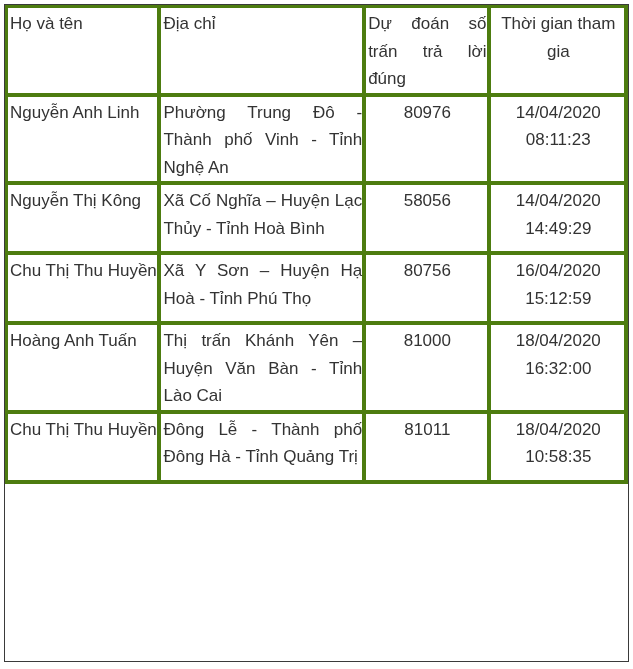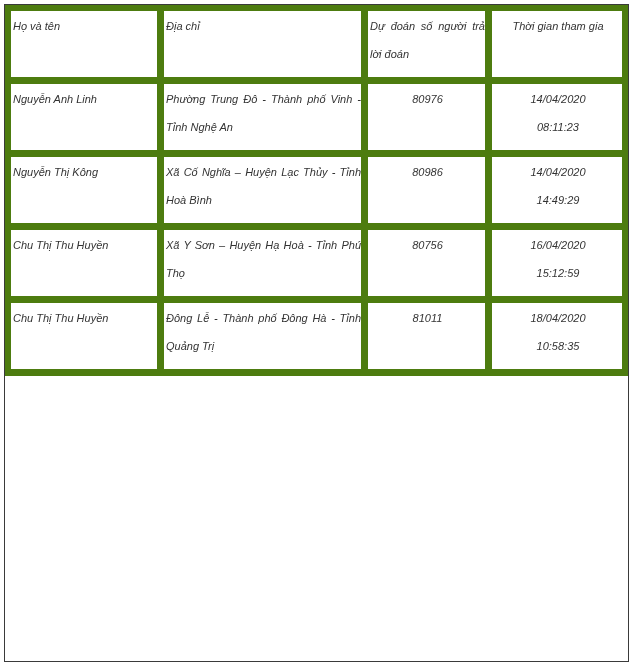--- a/index.html
+++ b/index.html
@@ -4,28 +4,27 @@
 <style>
   html, body { margin: 0; padding: 0; background: #ffffff; }
   body { width: 633px; height: 669px; overflow: hidden; position: relative;
          font-family: "Liberation Sans", "DejaVu Sans", sans-serif; color: #333333; }
   table.results {
     position: absolute; left: 4px; top: 4px;
     border-collapse: collapse; table-layout: fixed;
     width: 624px;
   }
   table.results td {
-    border: 7px solid #4d7c0f;
+    border: 4px solid #4d7c0f;
     vertical-align: top;
     padding: 2px 0 0 2px;
-    font-size: 11px;
+    font-size: 17px;
     line-height: 27.5px;
     text-align: justify;
     overflow: hidden;
-    font-style: italic;
   }
   table.results td.num { text-align: center; }
   table.results td span { display: block; }
   .c1 { width: 153px; }
   .c2 { width: 204px; }
   .c3 { width: 124px; }
   .c4 { width: 137px; }
   tr.h-head td { height: 64px; }
   tr.h2 td { height: 64px; }
   tr.h3 td { height: 91px; }
@@ -38,57 +37,66 @@
   <colgroup>
     <col class="c1">
       <col class="c2">
       <col class="c3">
       <col class="c4">
   </colgroup>
   <tbody>
       <tr class="h-head">
     <td>Họ và tên</td>
     <td>Địa chỉ</td>
-    <td>Dự đoán số người trả lời đoán</td>
+    <td>Dự đoán số trấn trả lời đúng</td>
     <td class="num">Thời gian tham gia</td>
   </tr>
 
   <tr class="h2">
     <td>Nguyễn Anh Linh</td>
     <td>Phường Trung Đô - Thành phố Vinh - Tỉnh Nghệ An</td>
     <td class="num">80976</td>
     <td class="num">
           <span>14/04/2020</span>
           <span>08:11:23</span>
         </td>
   </tr>
 
   <tr class="h2">
     <td>Nguyễn Thị Kông</td>
     <td>Xã Cố Nghĩa – Huyện Lạc Thủy - Tỉnh Hoà Bình</td>
-    <td class="num">80986</td>
+    <td class="num">58056</td>
     <td class="num">
           <span>14/04/2020</span>
           <span>14:49:29</span>
         </td>
   </tr>
 
   <tr class="h2">
     <td>Chu Thị Thu Huyền</td>
     <td>Xã Y Sơn – Huyện Hạ Hoà - Tỉnh Phú Thọ</td>
     <td class="num">80756</td>
     <td class="num">
           <span>16/04/2020</span>
           <span>15:12:59</span>
         </td>
   </tr>
 
 
 
 
+  <tr class="h2">
+    <td>Hoàng Anh Tuấn</td>
+    <td>Thị trấn Khánh Yên – Huyện Văn Bàn - Tỉnh Lào Cai</td>
+    <td class="num">81000</td>
+    <td class="num">
+          <span>18/04/2020</span>
+          <span>16:32:00</span>
+        </td>
+  </tr>
 
   <tr class="h2">
     <td>Chu Thị Thu Huyền</td>
     <td>Đông Lễ - Thành phố Đông Hà - Tỉnh Quảng Trị</td>
     <td class="num">81011</td>
     <td class="num">
           <span>18/04/2020</span>
           <span>10:58:35</span>
         </td>
   </tr>

